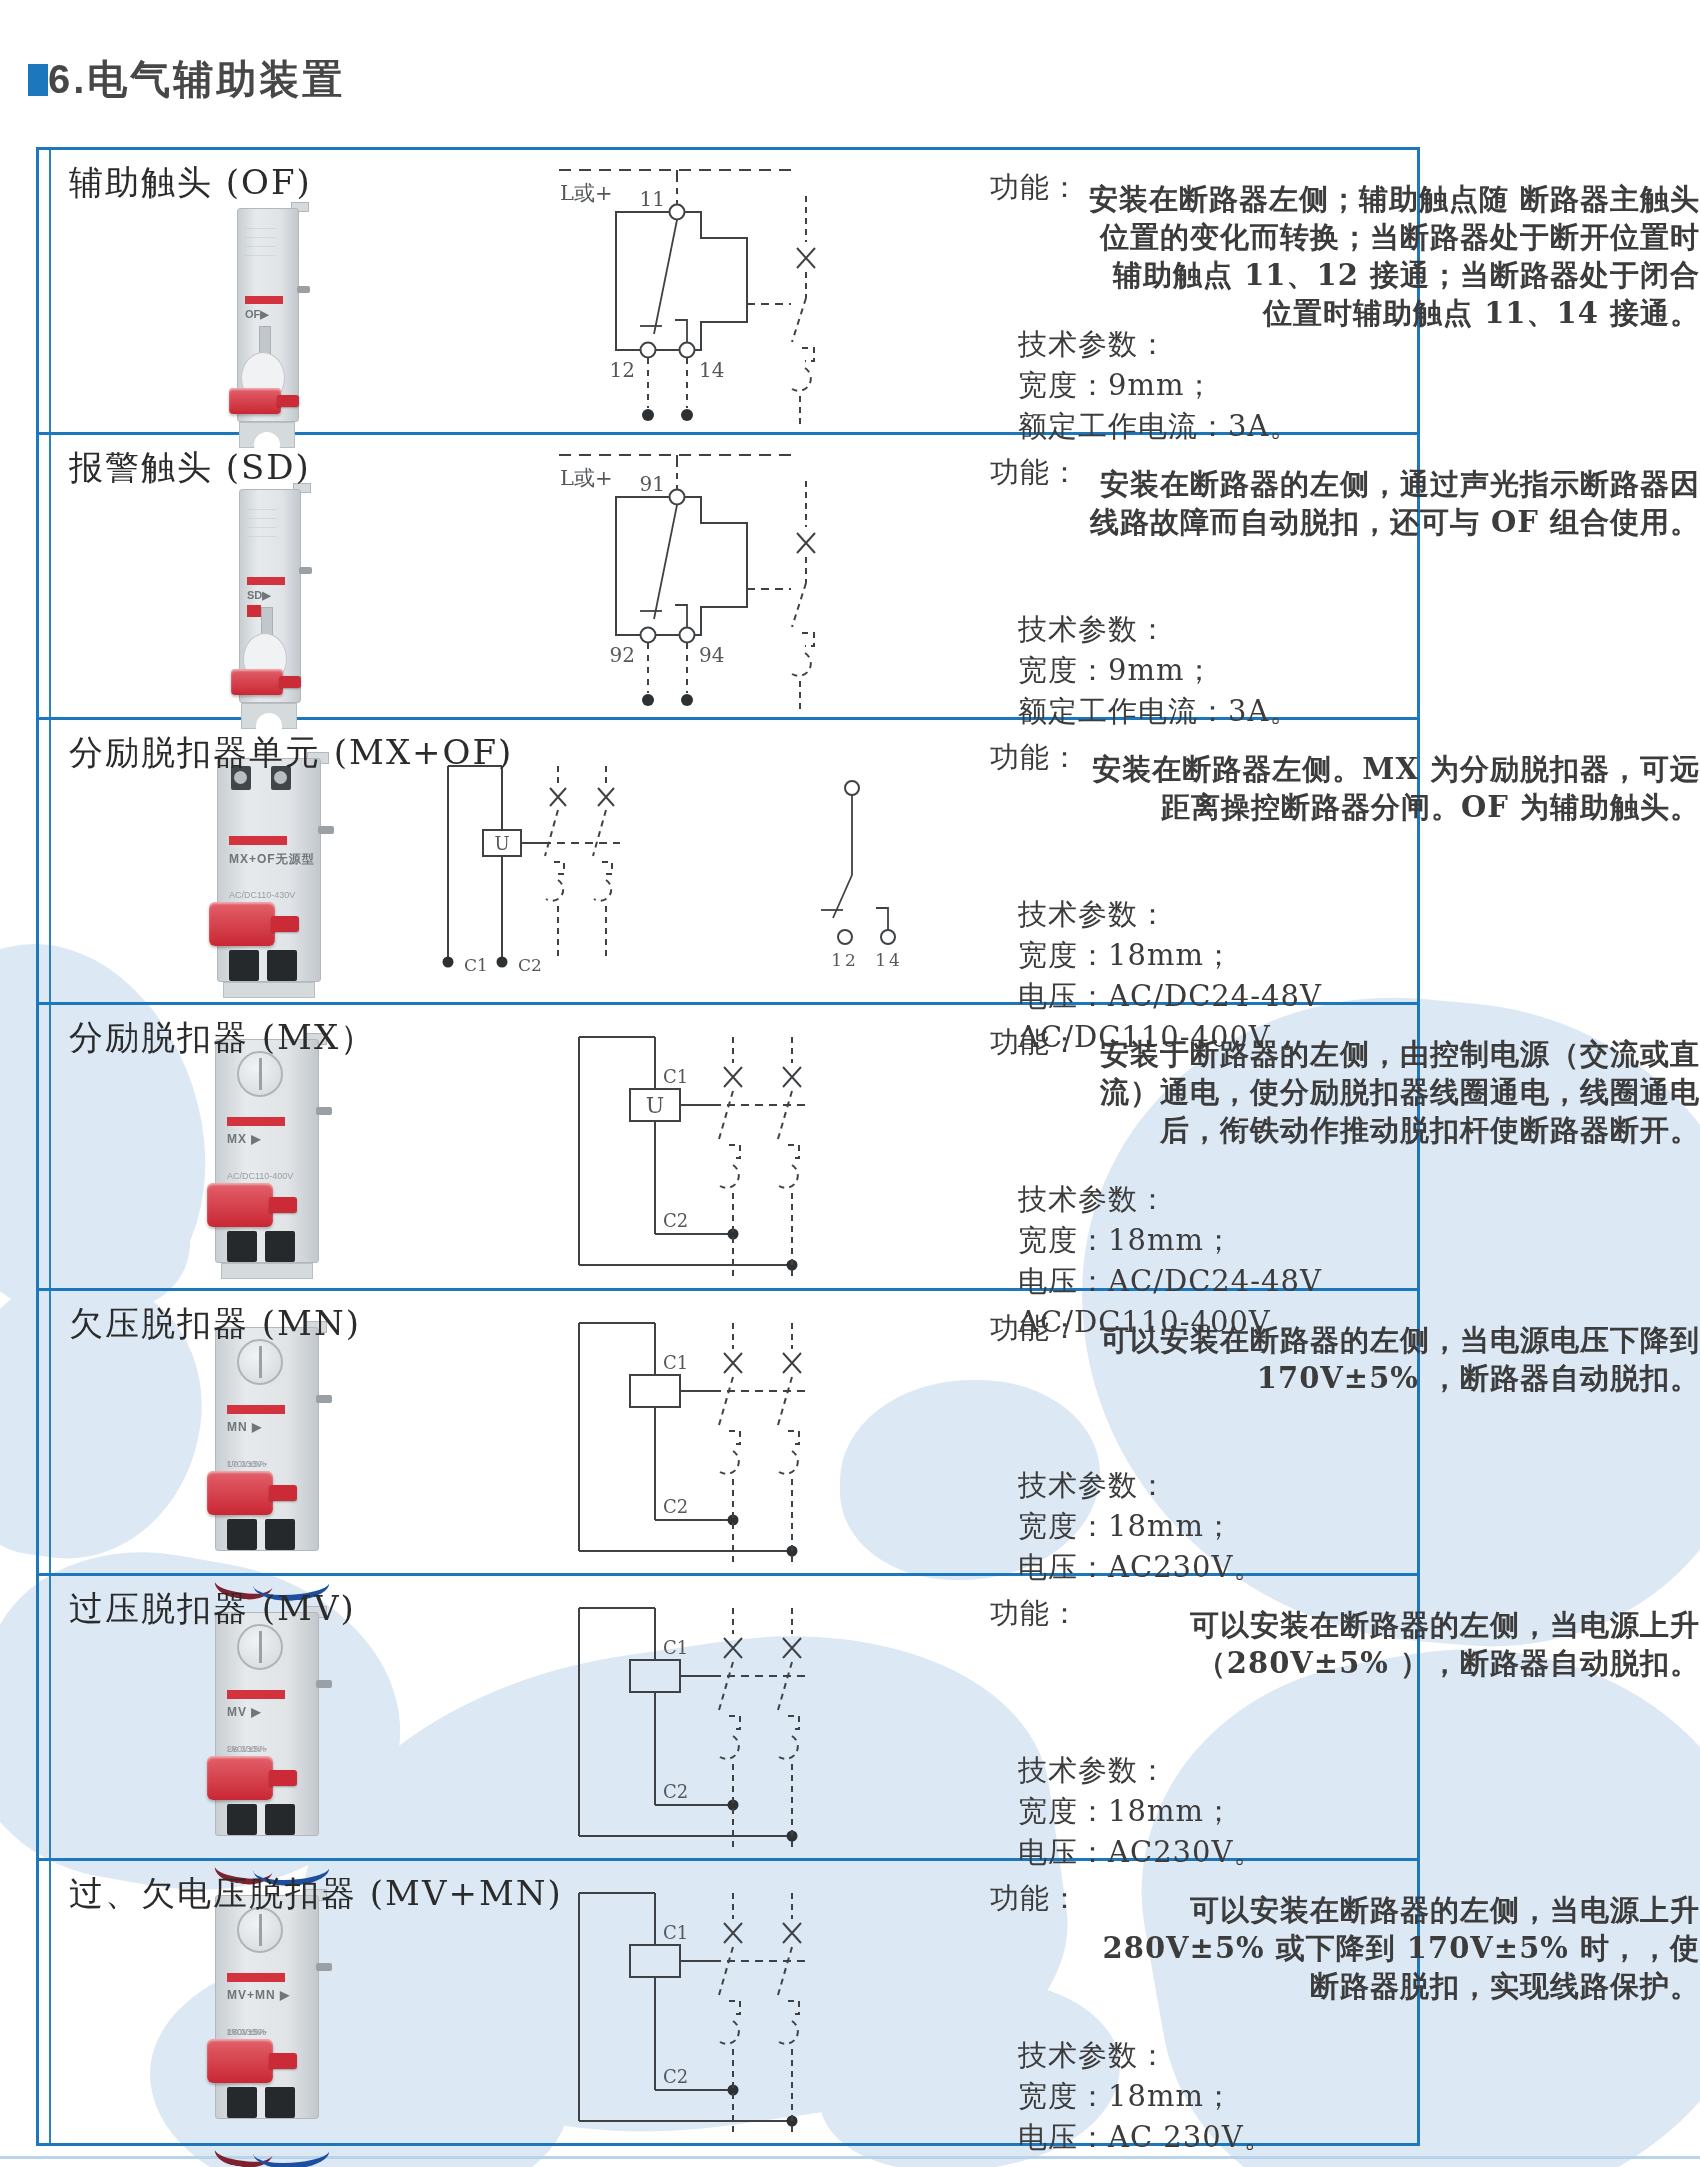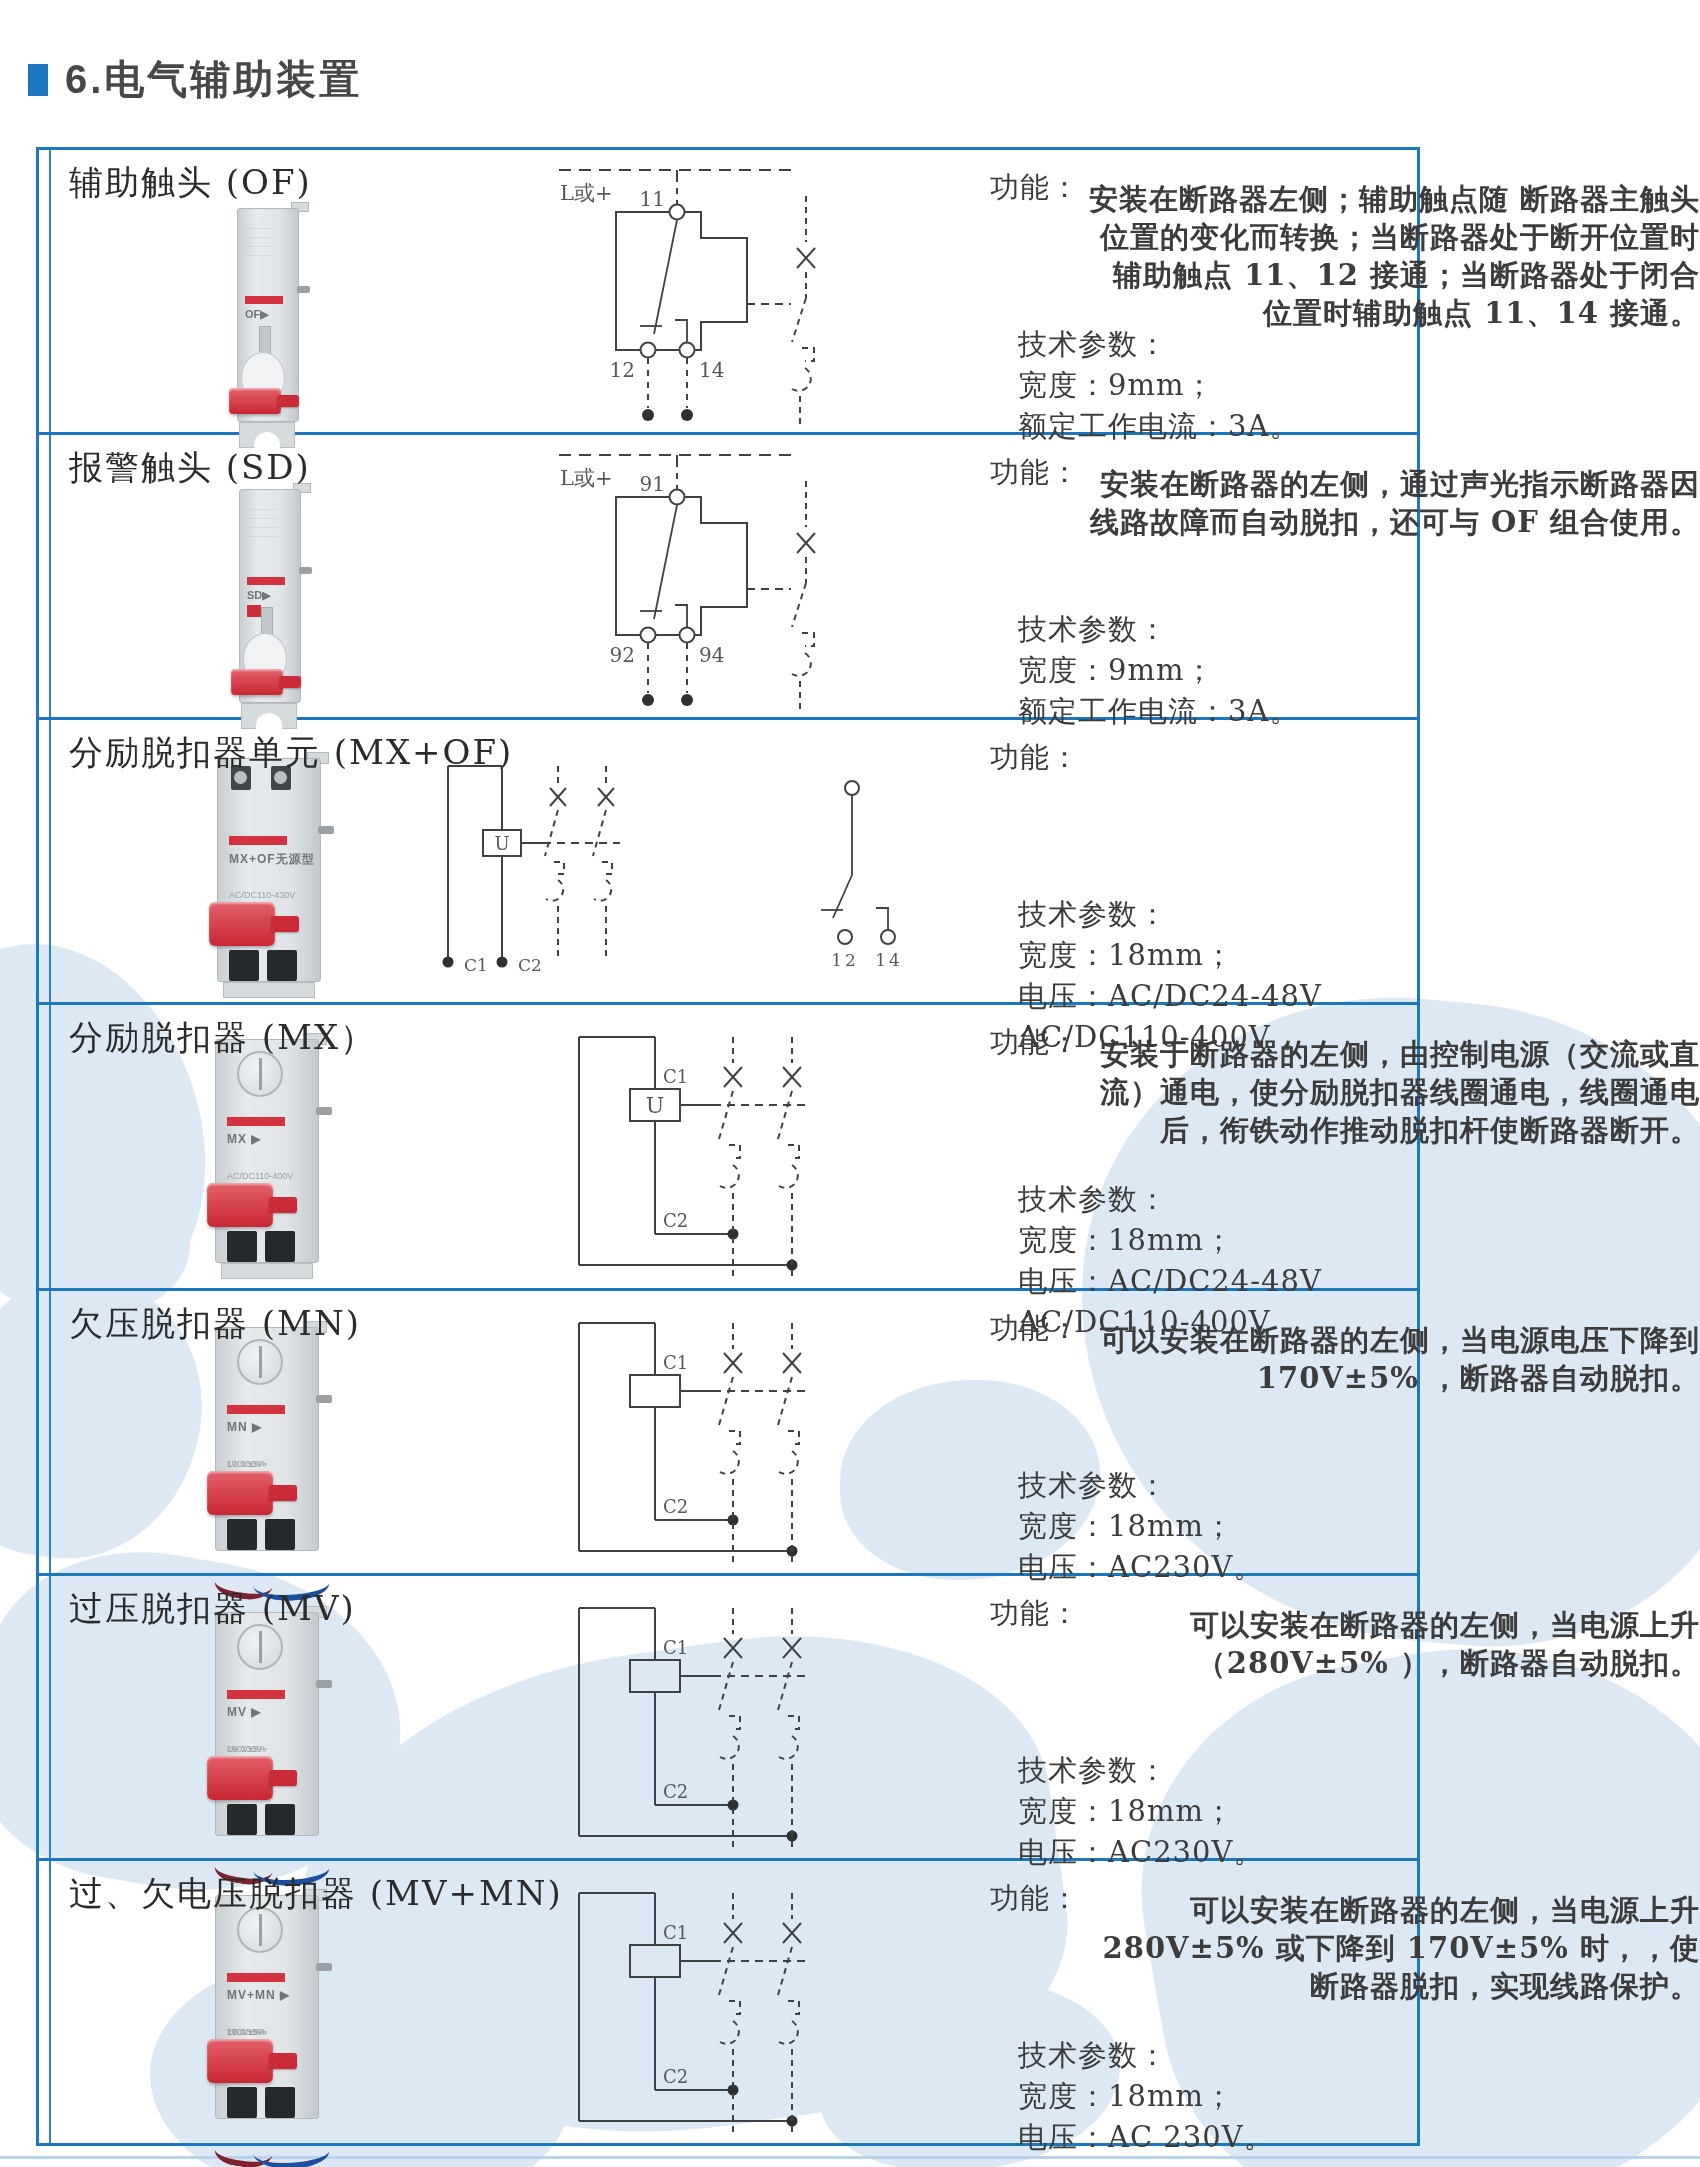--- a/index.html
+++ b/index.html
@@ -3,21 +3,21 @@
 <meta charset="utf-8">
 <style>
   html,body{margin:0;padding:0;}
   body{width:1700px;height:2167px;position:relative;background:#fff;overflow:hidden;
        font-family:"DejaVu Serif", serif;color:#3c3c3c;}
   
   .map-blob{position:absolute;background:#dce9f5;z-index:0;}
   
   .page-header{position:absolute;left:28px;top:52px;display:flex;align-items:center;z-index:3;}
   .hdr-square{width:20px;height:32px;background:#1c77bd;}
-  .hdr-title{margin-left:17px;font-family:"Liberation Sans",sans-serif;font-weight:bold;
+  .hdr-title{font-family:"Liberation Sans",sans-serif;font-weight:bold;
              font-size:40px;color:#474747;letter-spacing:3px;}
   
   #frame{position:absolute;left:36px;top:147px;width:1384px;height:1999px;z-index:2;
          border:3px solid #1c77bd;box-sizing:border-box;display:flex;flex-direction:column;}
   .row{position:relative;flex:1 1 0;border-bottom:3px solid #1c77bd;box-sizing:border-box;}
   .row:last-child{border-bottom:none;}
   .row::before{content:"";position:absolute;left:10px;top:0;bottom:0;width:2px;background:#2b82c3;}
   .row-title{position:absolute;left:30px;top:10px;margin:0;font-weight:400;
              font-size:34px;color:#2b2b2b;letter-spacing:2px;z-index:4;}
   
@@ -282,20 +282,21 @@
       <path class="thin" d="M424,115 L405,158"></path>
       <path class="thin" d="M393,150 H415"></path>
       <path class="thin" d="M460,170 V148 H448"></path>
       <circle class="term" cx="417" cy="177" r="7"></circle>
       <circle class="term" cx="460" cy="177" r="7"></circle>
       <text x="417" y="206" font-size="17" text-anchor="middle" letter-spacing="3">12</text>
       <text x="461" y="206" font-size="17" text-anchor="middle" letter-spacing="3">14</text>
     </svg>
     <div class="func">
       <span class="func-label">功能：</span>
+      <p class="func-text">安装在断路器左侧。MX 为分励脱扣器，可远距离操控断路器分闸。OF 为辅助触头。</p>
     </div>
     <div class="params">
       <div>技术参数：</div>
       <div>宽度：18mm；</div>
       <div>电压：AC/DC24-48V　AC/DC110-400V 。</div>
     </div>
   </section>
 
   <section class="row">
     <h2 class="row-title">分励脱扣器 (MX）</h2>

